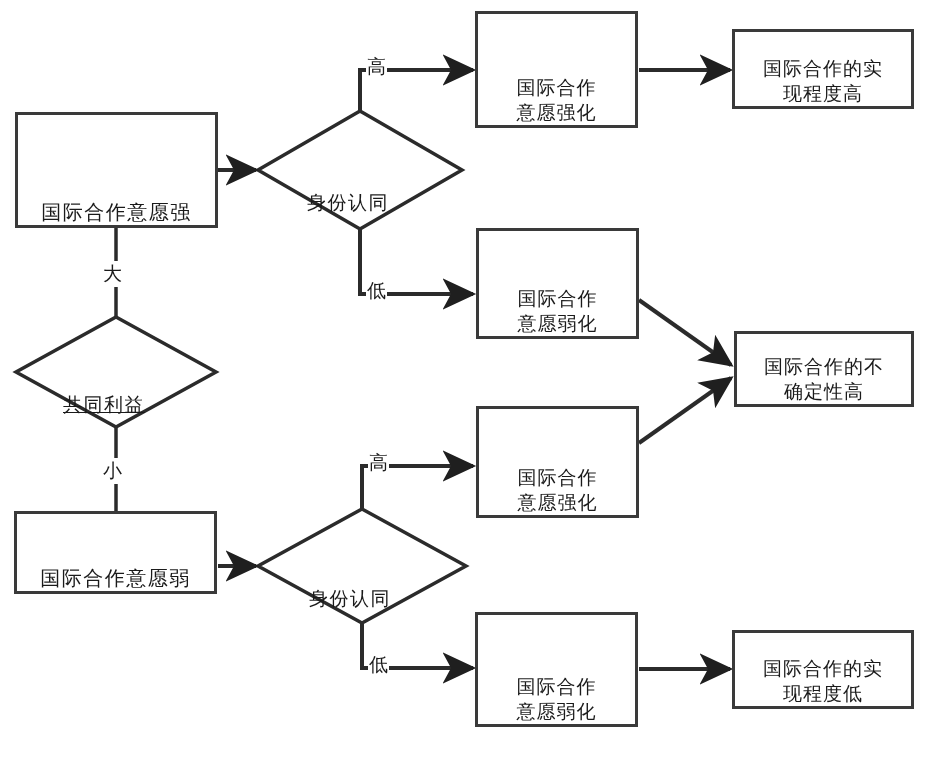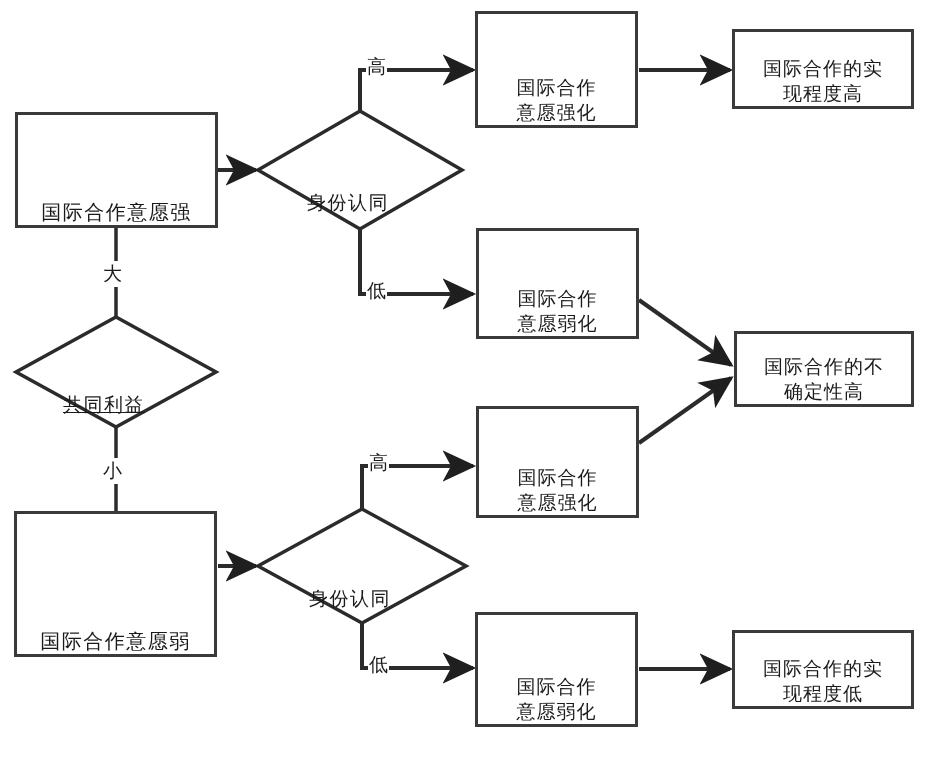--- a/index.html
+++ b/index.html
@@ -104,21 +104,21 @@
 
     <line x1="639" y1="443" x2="731" y2="378" stroke="#2b2b2b" stroke-width="4" marker-end="url(#ah)"></line>
 
     <line x1="639" y1="669" x2="730" y2="669" stroke="#2b2b2b" stroke-width="4" marker-end="url(#ah)"></line>
   </svg>
 
   <div class="node box box-big" style="left:15px; top:112px; width:203px; height:116px;">
     <span class="box-inner">国际合作意愿强</span>
   </div>
 
-  <div class="node box box-big" style="left:14px; top:511px; width:203px; height:146px;">
+  <div class="node box box-big" style="left:14px; top:511px; width:203px; height:83px;">
     <span class="box-inner">国际合作意愿弱</span>
   </div>
 
   <div class="node box" style="left:475px; top:11px; width:163px; height:117px;">
     <span class="box-inner">国际合作
 意愿强化</span>
   </div>
 
   <div class="node box" style="left:476px; top:228px; width:163px; height:111px;">
     <span class="box-inner">国际合作

